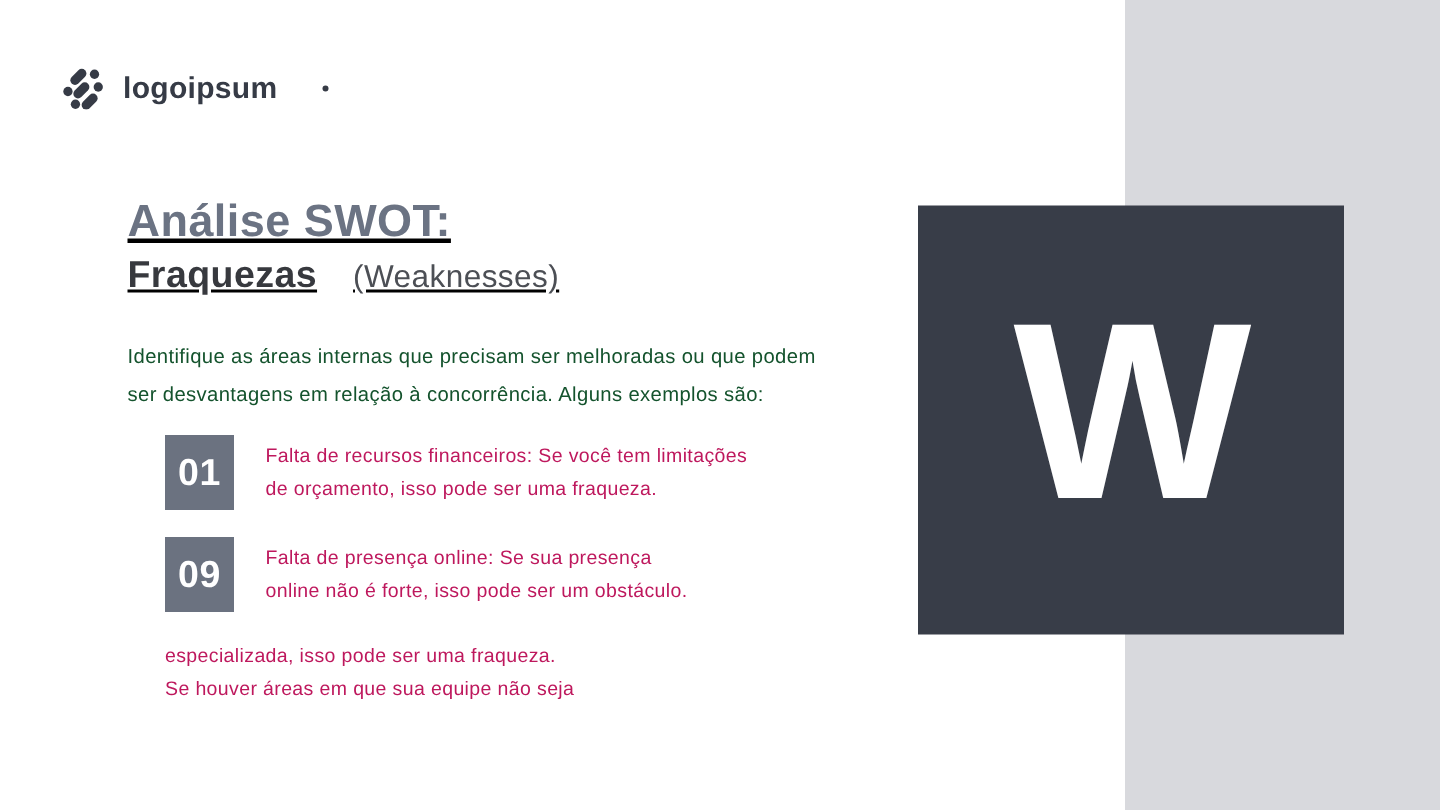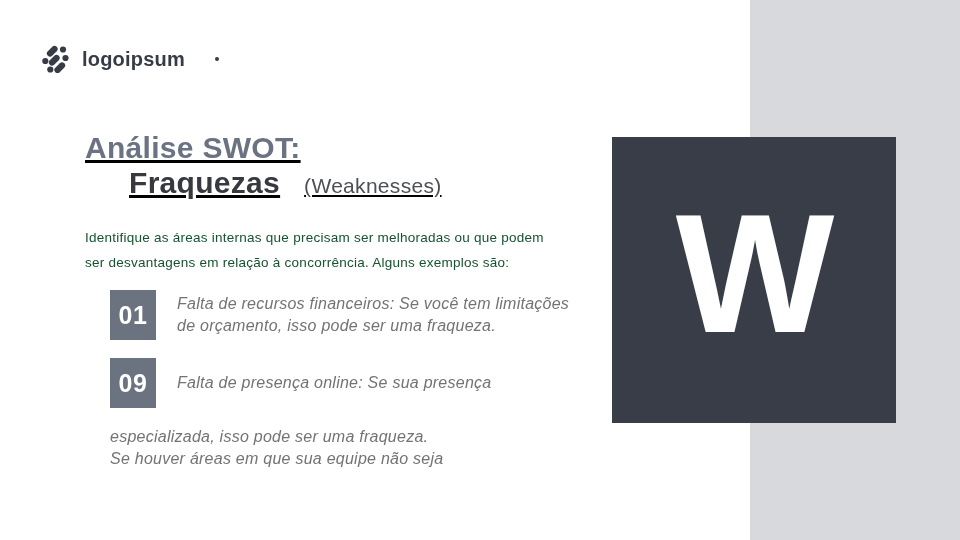--- a/index.html
+++ b/index.html
@@ -71,25 +71,24 @@
   .title-block { position: absolute; left: 85px; top: 131px; text-decoration: underline; }
   .title-line1 {
     font-size: 30px;
     font-weight: 800;
     color: #6b7383;
     letter-spacing: 0.3px;
     line-height: 34px;
   }
   .title-line2 { display: flex; align-items: baseline; line-height: 36px; }
   .title-main {
-    font-size: 30px;
+    font-size: 25px;
     font-weight: 800;
     color: #37393e;
     letter-spacing: 0.3px;
-    margin-left: 44px;
   }
   .title-annotation {
     font-size: 21px;
     font-weight: 400;
     color: #4c4f55;
     margin-left: 24px;
     letter-spacing: 0.3px;
   }
 
   
@@ -122,25 +121,24 @@
     color: #ffffff;
     font-size: 25px;
     font-weight: 800;
     letter-spacing: 0.5px;
     display: flex;
     align-items: center;
     justify-content: center;
     flex: 0 0 auto;
   }
   .item-text {
-    font-size: 16px;
-    color: #737373;
+    font-size: 13px;
+    color: #be185d;
     line-height: 22px;
     letter-spacing: 0.25px;
-    font-style: italic;
   }
 </style>
 </head>
 <body>
 
 <div class="stage">
 
   <div class="gray-band"></div>
 
   <div class="w-box">
@@ -187,20 +185,21 @@
       <div class="item-text">
         <div>Falta de recursos financeiros: Se você tem limitações</div>
         <div>de orçamento, isso pode ser uma fraqueza.</div>
       </div>
     </div>
 
     <div class="item">
       <div class="item-badge">09</div>
       <div class="item-text">
         <div>Falta de presença online: Se sua presença</div>
+        <div>online não é forte, isso pode ser um obstáculo.</div>
       </div>
     </div>
 
     <div class="item">
       <div class="item-text">
         <div>especializada, isso pode ser uma fraqueza.</div>
         <div>Se houver áreas em que sua equipe não seja</div>
       </div>
     </div>
 

